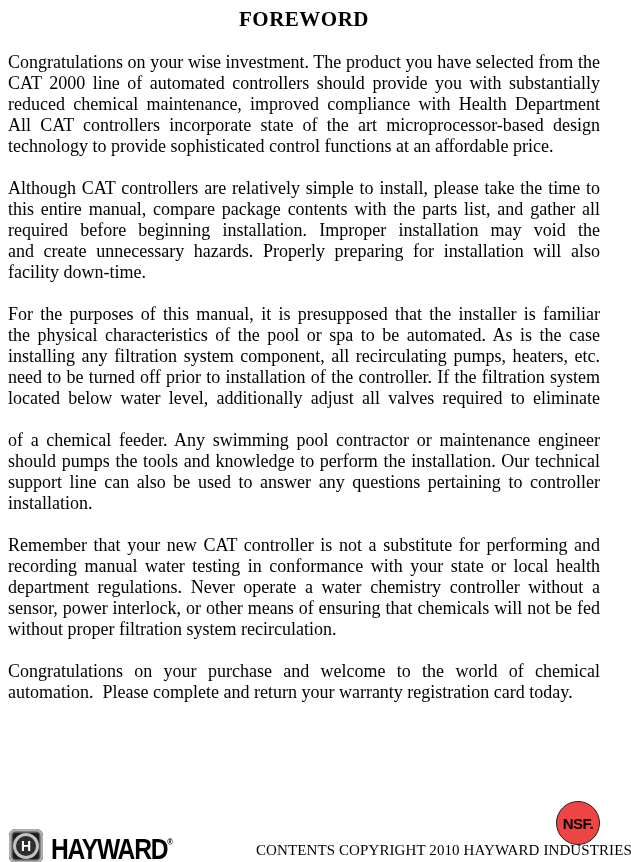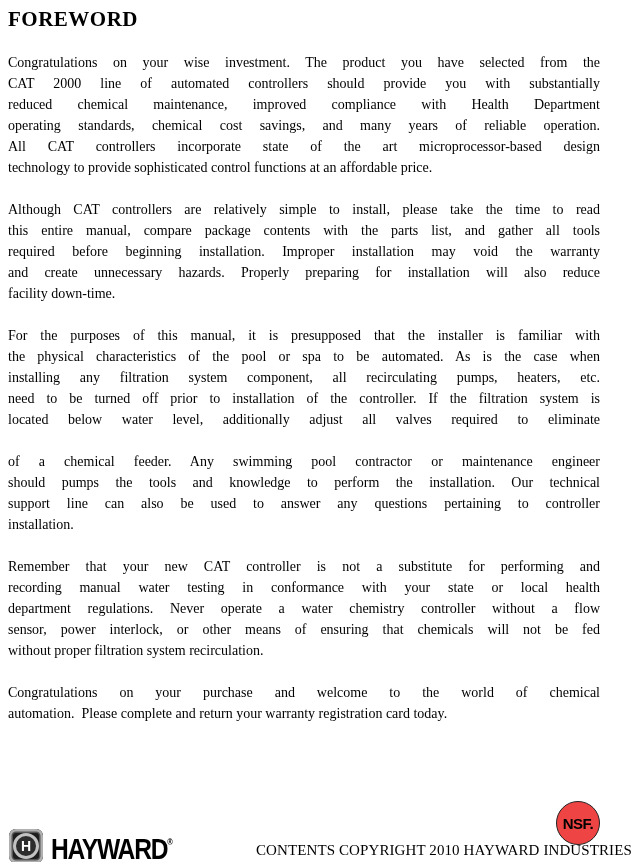--- a/index.html
+++ b/index.html
@@ -11,29 +11,29 @@
     position: relative;
     overflow: hidden;
   }
   .content {
     position: absolute;
     left: 8px; top: 0;
     width: 592px;
   }
   h1.title {
     margin: 7px 0 16px 0;
-    text-align: left;
+    text-align: center;
     font-size: 21px;
     line-height: 24px;
     font-weight: bold;
     letter-spacing: 0.5px;
   }
   #paragraphs {
     margin-top: 21px;
-    font-size: 14px;
+    font-size: 18px;
   }
   .para { margin: 0 0 21px 0; }
   .line {
     line-height: 21px;
     height: 21px;
     overflow: hidden;
     text-align: justify;
     text-align-last: justify;
     hyphens: none;
   }
@@ -126,21 +126,20 @@
 <body>
 
 <div class="page">
   <div class="content">
     <h1 class="title">FOREWORD</h1>
     <section id="paragraphs">
         <div class="para">
           <div class="line">Congratulations on your wise investment.  The product you have selected from the</div>
           <div class="line">CAT 2000 line of automated controllers should provide you with substantially</div>
           <div class="line">reduced chemical maintenance, improved compliance with Health Department</div>
-          <div class="line">operating standards, chemical cost savings, and many years of reliable operation.</div>
           <div class="line">All CAT controllers incorporate state of the art microprocessor-based design</div>
           <div class="line last">technology to provide sophisticated control functions at an affordable price.</div>
         </div>
         <div class="para">
           <div class="line">Although CAT controllers are relatively simple to install, please take the time to read</div>
           <div class="line">this entire manual, compare package contents with the parts list, and gather all tools</div>
           <div class="line">required before beginning installation.  Improper installation may void the warranty</div>
           <div class="line">and create unnecessary hazards.  Properly preparing for installation will also reduce</div>
           <div class="line last">facility down-time.</div>
         </div>

